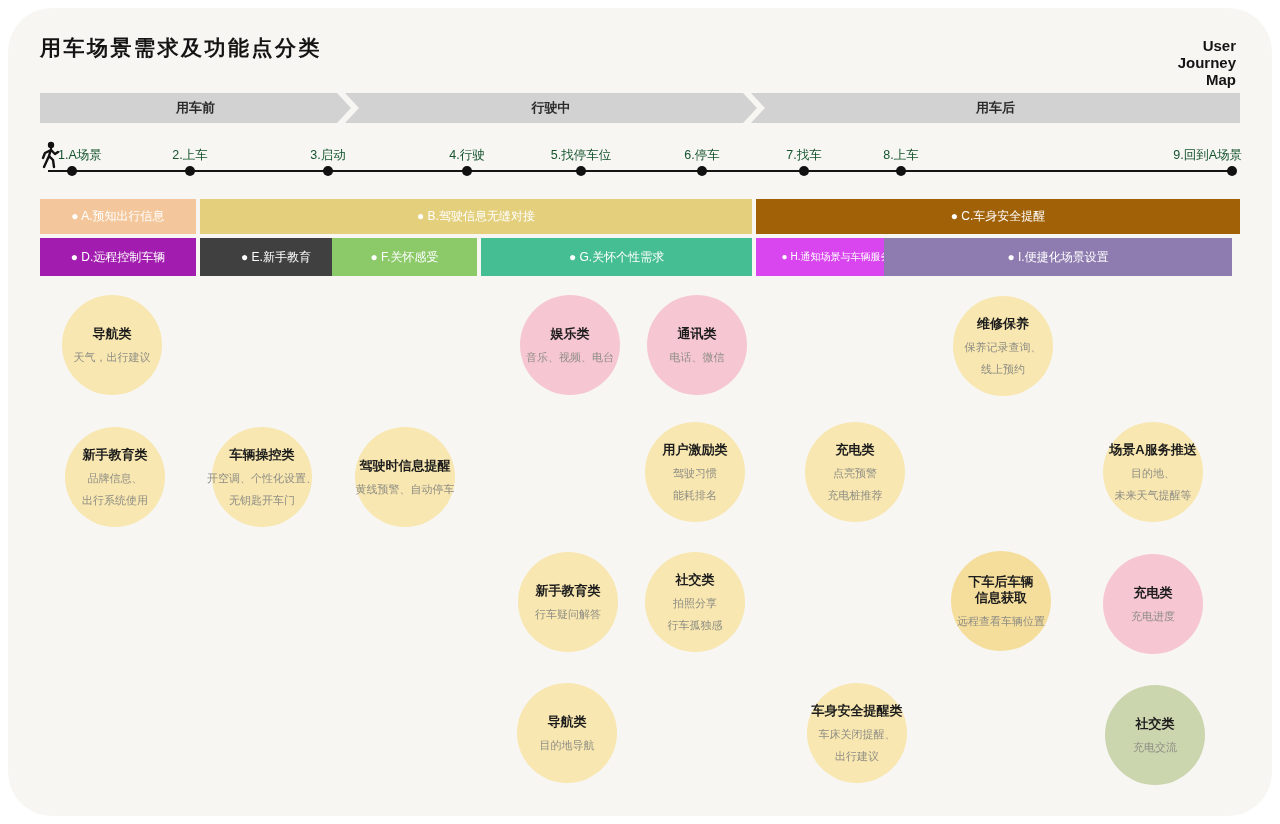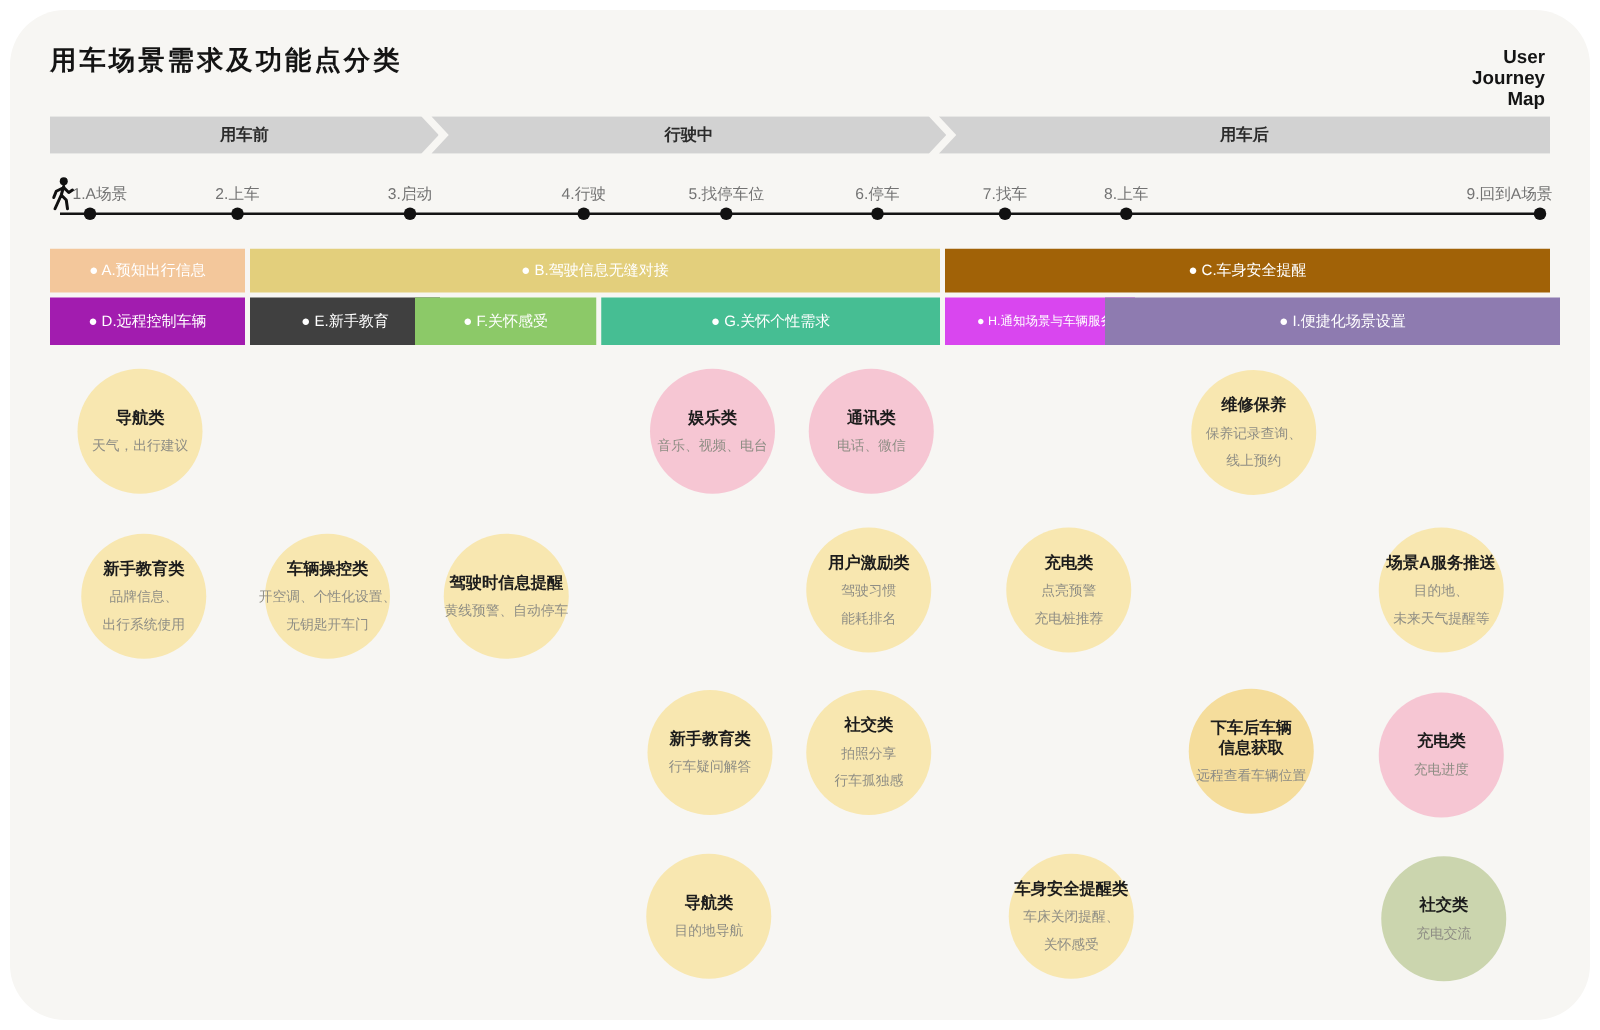--- a/index.html
+++ b/index.html
@@ -7,21 +7,21 @@
   .page{position:relative;width:1280px;height:824px;overflow:hidden;border-radius:22px;}
   .card{position:absolute;left:8px;top:8px;width:1264px;height:808px;background:#F7F6F3;border-radius:44px;}
   .title{position:absolute;left:40px;top:34px;margin:0;font-size:21px;font-weight:bold;color:#141414;letter-spacing:2.5px;}
   .logo{position:absolute;left:1146px;top:26px;width:90px;text-align:right;font-weight:bold;font-size:15px;line-height:17px;color:#141414;margin-top:11px;}
   .phase-seg{position:absolute;top:93px;height:30px;background:#D2D2D2;display:flex;align-items:center;justify-content:center;font-size:13px;font-weight:bold;color:#2b2b2b;}
   .seg-start{clip-path:polygon(0 0,calc(100% - 14px) 0,100% 50%,calc(100% - 14px) 100%,0 100%);}
   .seg-mid{clip-path:polygon(0 0,calc(100% - 14px) 0,100% 50%,calc(100% - 14px) 100%,0 100%,14px 50%);}
   .seg-end{clip-path:polygon(0 0,100% 0,100% 100%,0 100%,14px 50%);}
   .tl-line{position:absolute;left:48px;top:170px;width:1184px;height:2px;background:#141414;}
   .tl-dot{position:absolute;top:166px;width:10px;height:10px;border-radius:50%;background:#111;}
-  .tl-label{position:absolute;top:147px;font-size:12.5px;color:#737373;white-space:nowrap;}
+  .tl-label{position:absolute;top:147px;font-size:12.5px;color:#14532d;white-space:nowrap;}
   .tl-center{transform:translateX(-50%);}
   .tl-right{transform:translateX(-100%);}
   .walker{position:absolute;left:39px;top:141px;}
   .bar{position:absolute;display:flex;align-items:center;justify-content:center;color:#ffffff;font-size:12px;white-space:nowrap;overflow:hidden;}
   .bar.r1{top:199px;height:35px;}
   .bar.r2{top:238px;height:38px;}
   .bar.squeeze{font-size:10px;}
   .bubble{position:absolute;width:100px;height:100px;border-radius:50%;display:flex;flex-direction:column;align-items:center;justify-content:center;text-align:center;}
   .b-title{font-size:13px;font-weight:bold;color:#1c1c1c;line-height:16px;white-space:nowrap;}
   .b-sub{font-size:11px;color:#8f8e85;line-height:13px;margin-top:9px;white-space:nowrap;}
@@ -81,21 +81,21 @@
 
   <div class="bar r1" style="left: 40px; width: 156px; background: rgb(243, 199, 155);">● A.预知出行信息</div>
   <div class="bar r1" style="left: 200px; width: 552px; background: rgb(227, 207, 124);">● B.驾驶信息无缝对接</div>
   <div class="bar r1" style="left: 756px; width: 484px; background: #a16207;">● C.车身安全提醒</div>
 
   <div class="bar r2" style="left: 40px; width: 156px; background: #a21caf;">● D.远程控制车辆</div>
   <div class="bar r2" style="left: 200px; width: 152px; background: #404040;">● E.新手教育</div>
   <div class="bar r2" style="left: 332px; width: 145px; background: rgb(140, 201, 104);">● F.关怀感受</div>
   <div class="bar r2" style="left: 481px; width: 271px; background: rgb(70, 190, 147);">● G.关怀个性需求</div>
   <div class="bar r2 squeeze" style="left: 756px; width: 124px; background: #d946ef; padding-left: 28px;">● H.通知场景与车辆服务信息</div>
-  <div class="bar r2" style="left: 884px; width: 348px; background: rgb(142, 123, 176); padding-left: 16px;">● I.便捷化场景设置</div>
+  <div class="bar r2" style="left: 884px; width: 348px; background: rgb(142, 123, 176);">● I.便捷化场景设置</div>
 
   <div class="bubble" style="left: 62px; top: 295px; background: rgb(248, 231, 176);">
     <div class="b-title">导航类</div>
     <div class="b-sub">天气，出行建议</div>
   </div>
   <div class="bubble" style="left: 65px; top: 427px; background: rgb(248, 231, 176);">
     <div class="b-title">新手教育类</div>
     <div class="b-sub">品牌信息、</div>
     <div class="b-sub">出行系统使用</div>
   </div>
@@ -135,21 +135,21 @@
     <div class="b-sub">拍照分享</div>
     <div class="b-sub">行车孤独感</div>
   </div>
   <div class="bubble" style="left: 517px; top: 683px; background: rgb(248, 231, 176);">
     <div class="b-title">导航类</div>
     <div class="b-sub">目的地导航</div>
   </div>
   <div class="bubble" style="left: 807px; top: 683px; background: rgb(248, 231, 176);">
     <div class="b-title">车身安全提醒类</div>
     <div class="b-sub">车床关闭提醒、</div>
-    <div class="b-sub">关怀感受</div>
+    <div class="b-sub">出行建议</div>
   </div>
   <div class="bubble" style="left: 953px; top: 296px; background: rgb(248, 231, 176);">
     <div class="b-title">维修保养</div>
     <div class="b-sub">保养记录查询、</div>
     <div class="b-sub">线上预约</div>
   </div>
   <div class="bubble" style="left: 1103px; top: 422px; background: rgb(248, 231, 176);">
     <div class="b-title">场景A服务推送</div>
     <div class="b-sub">目的地、</div>
     <div class="b-sub">未来天气提醒等</div>

